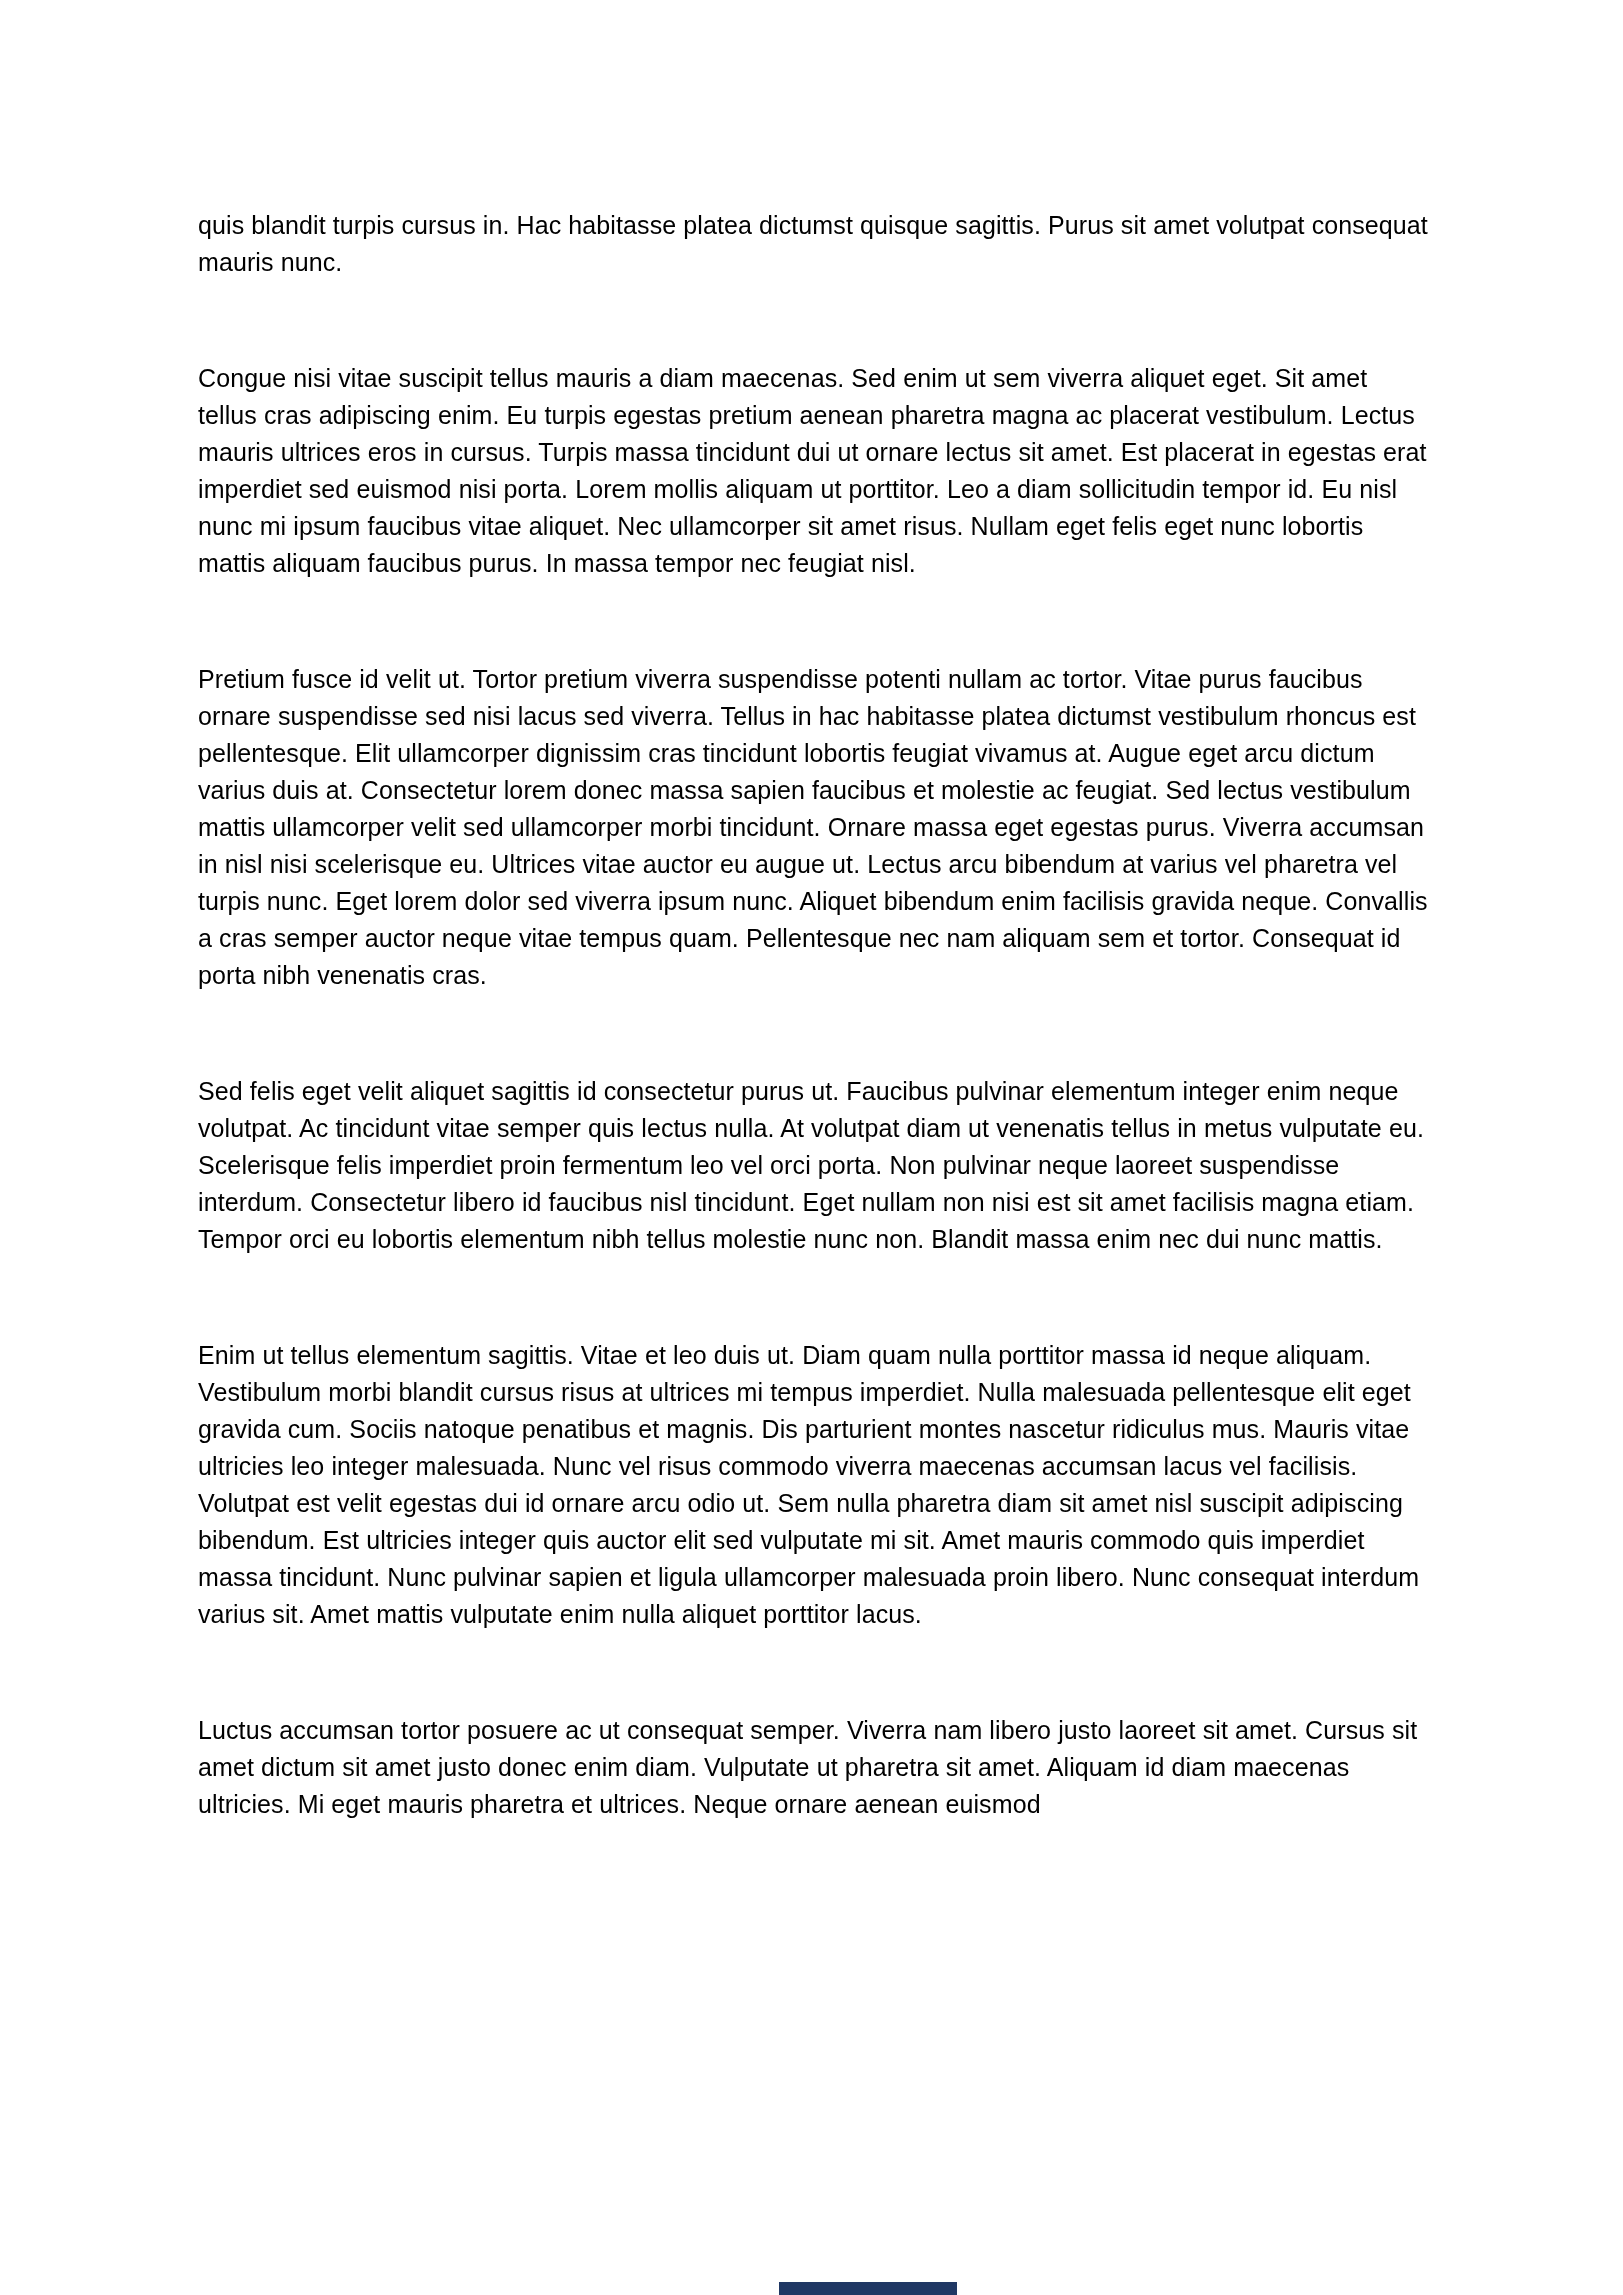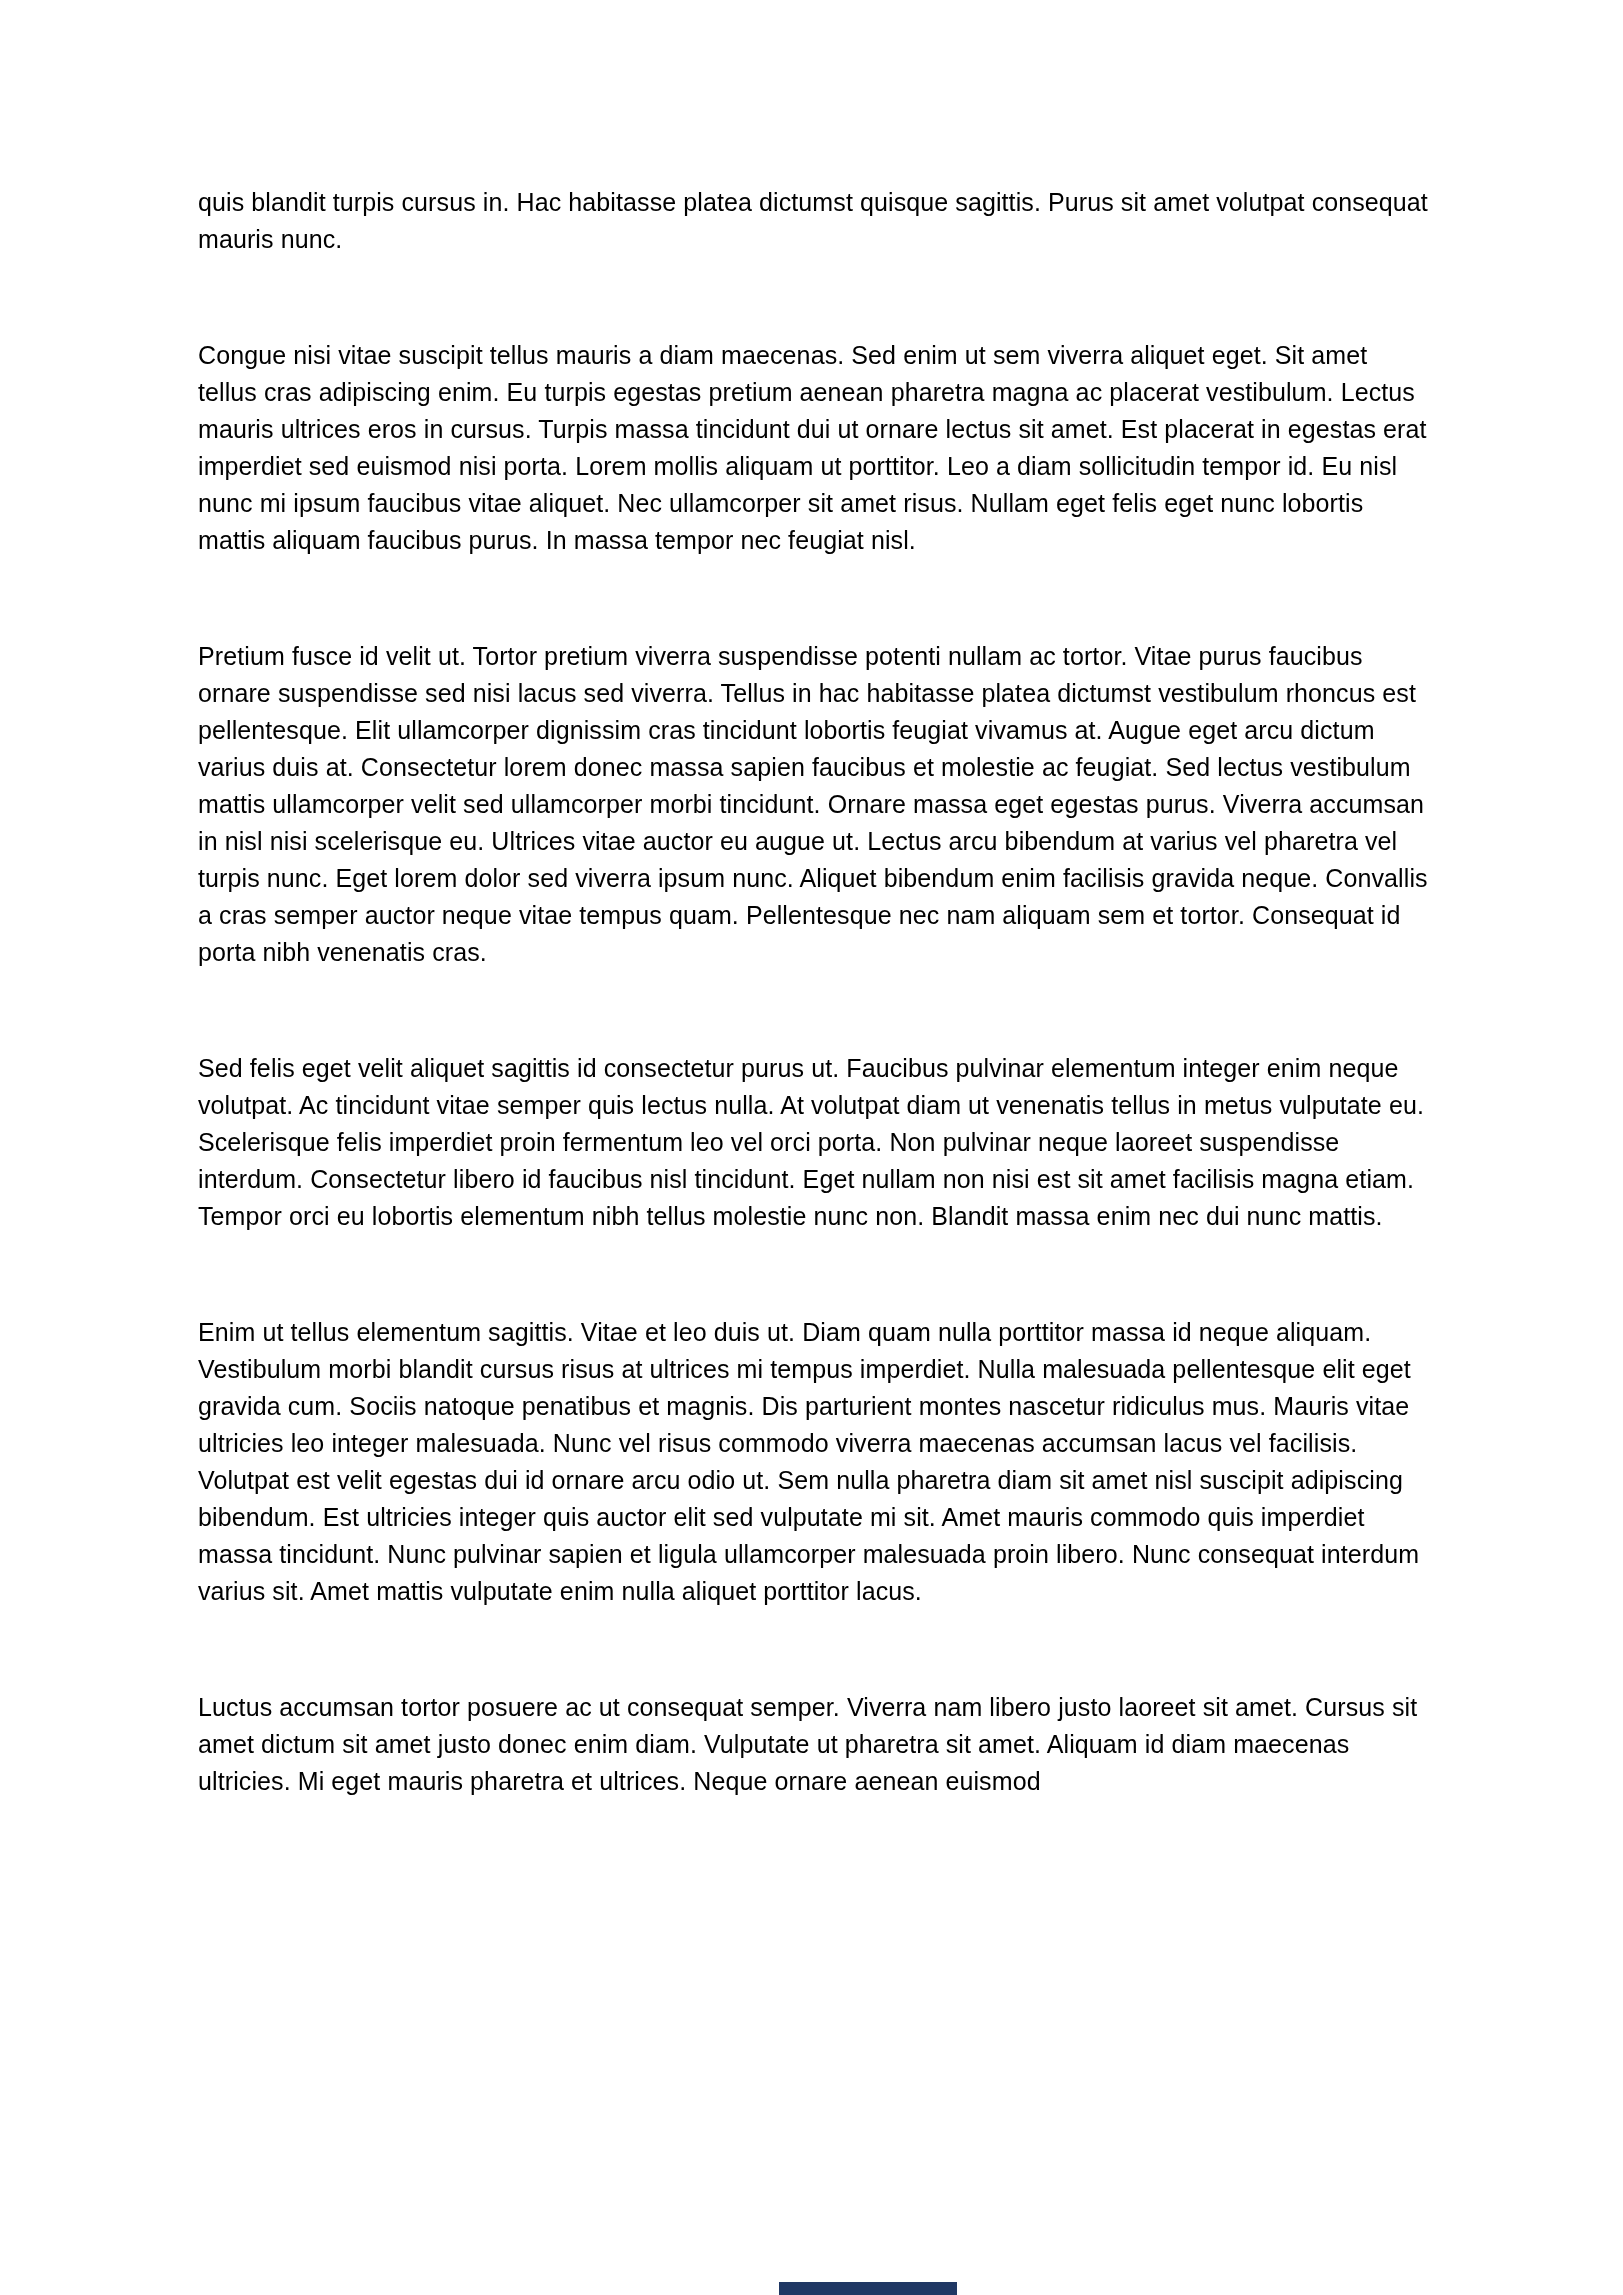--- a/index.html
+++ b/index.html
@@ -18,21 +18,21 @@
       position: absolute;
       left: 0;
       top: 0;
       width: 1623px;
       height: 2295px;
       background: #ffffff;
     }
     .content {
       position: absolute;
       left: 198px;
-      top: 184px;
+      top: 207px;
       width: 1233px;
       color: #000000;
     }
     .content p {
       margin: 0 0 79px 0;
       font-size: 25px;
       line-height: 37px;
       letter-spacing: 0.1px;
       text-align: left;
       color: #000000;

